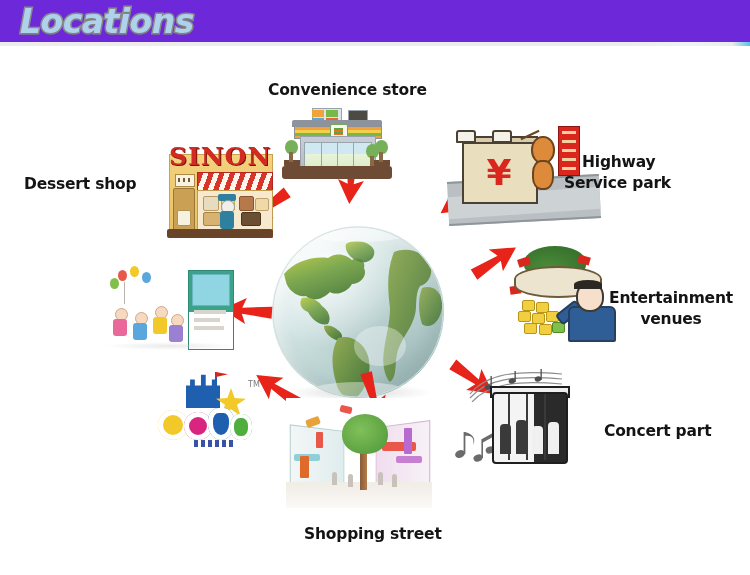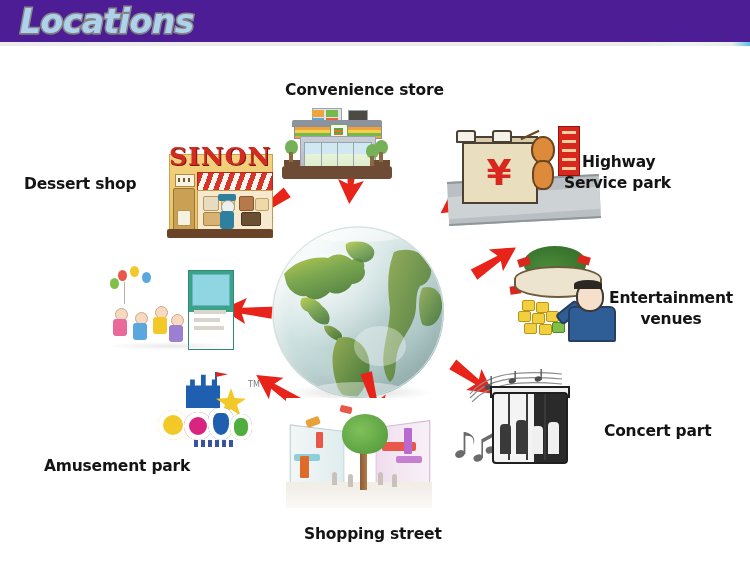--- a/index.html
+++ b/index.html
@@ -7,21 +7,21 @@
     padding: 0;
     background: #ffffff;
   }
   body {
     font-family: "Liberation Sans", sans-serif;
   }
   #page {
     position: relative;
     width: 750px;
     height: 575px;
-    background: #4c1d95;
+    background: #6d28d9;
     overflow: hidden;
   }
 
   
   #header {
     position: absolute;
     left: 0; top: 0;
     width: 750px; height: 45px;
   }
   #page-title {
@@ -399,21 +399,21 @@
       <div class="cs-pot" style="left:96px;top:52px;"></div>
       <div class="cs-tree" style="left:97px;top:32px;">
           <b></b>
           <i></i>
         </div>
       <div class="cs-tree" style="left:88px;top:36px;">
           <b></b>
           <i></i>
         </div>
     </div>
-    <div class="node-label" style="left:285px; top:34px;">
+    <div class="node-label" style="left:268px; top:34px;">
       <span>Convenience store</span>
     </div>
 
     <div class="illus" id="ic-dessert">
       <div class="ds-back"></div>
       <div class="ds-name">SINON</div>
       <div class="ds-awning"></div>
       <div class="ds-window"></div>
       <div class="ds-item" style="left:42px;top:68px;width:14px;height:13px;background:#e8dcc0;border:1px solid #b99a62;"></div>
       <div class="ds-item" style="left:60px;top:70px;width:12px;height:11px;background:#f0d36a;border:1px solid #c8a63f;"></div>
@@ -565,23 +565,20 @@
                   box-shadow:inset 0 0 0 5px #ffffff;"></div>
       <div class="ap-ch" style="left:34px;top:40px;width:28px;height:28px;background:#d9257f;
                   box-shadow:inset 0 0 0 5px #ffffff;"></div>
       <div class="ap-ch" style="left:58px;top:36px;width:26px;height:32px;background:#1f5fb0;
                   border-radius:40% 40% 50% 50%; box-shadow:inset 0 0 0 5px #ffffff;"></div>
       <div class="ap-ch" style="left:80px;top:42px;width:22px;height:26px;background:#4fae3e;
                   border-radius:45%; box-shadow:inset 0 0 0 4px #ffffff;"></div>
       <div class="ap-sub"></div>
       <div class="ap-tm">TM</div>
     </div>
-    <div class="node-label" style="left:44px; top:410px;">
-      <span>Amusement park</span>
-    </div>
 
     <div class="illus" id="ic-movie">
       <div class="mv-poster"></div>
       <div class="mv-poster-top"></div>
       <div style="position:absolute;left:90px;top:46px;width:32px;height:4px;background:#d9d5cc;"></div>
       <div style="position:absolute;left:90px;top:54px;width:26px;height:4px;background:#d9d5cc;"></div>
       <div style="position:absolute;left:90px;top:62px;width:30px;height:4px;background:#d9d5cc;"></div>
       <div class="mv-balloon" style="left:14px;top:6px;background:#e8574a;"></div>
       <div class="mv-balloon" style="left:26px;top:2px;background:#f2c928;"></div>
       <div class="mv-balloon" style="left:38px;top:8px;background:#5aa7dd;"></div>

